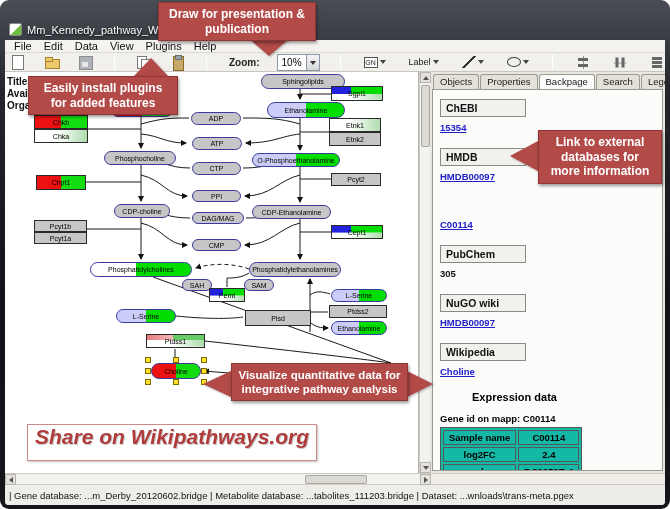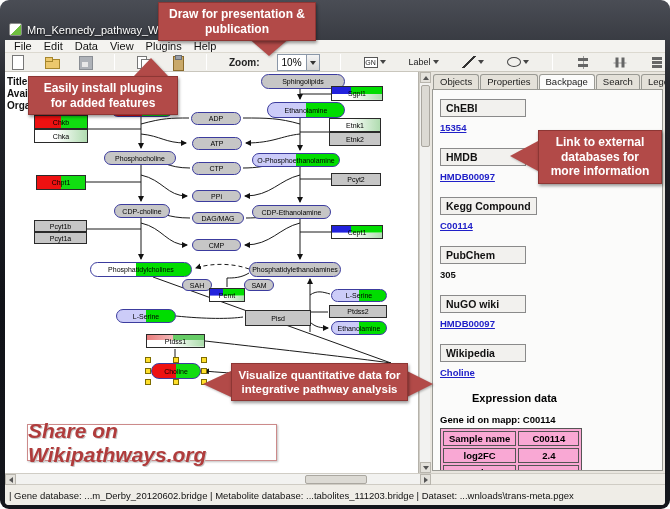--- a/index.html
+++ b/index.html
@@ -84,41 +84,41 @@
   .tabs { display:flex; gap:1px; padding:2px 0 0 3px; }
   .tab { background:#e4e1d9; border:1px solid #9a9a94; border-bottom:none; border-radius:3px 3px 0 0; padding:1px 6px 2px; font-size:9.5px; color:#222; }
   .tab.active { background:#fbfbfa; }
   .panel-body { flex:1; margin:0 2px 2px; border:1px solid #9a9a94; background:#fbfbfa; padding:8px 0 0 7px; overflow:hidden; }
   .dbsec { margin-bottom:12px; }
   .dbhead { display:inline-block; min-width:86px; border:1px solid #8a8a8a; background:#f2f1ee; padding:2px 5px; font-size:10.5px; font-weight:bold; color:#111; }
   .dblink { display:inline-block; margin-top:5px; font-size:9.5px; font-weight:bold; color:#2020c8; text-decoration:underline; cursor:pointer; }
   .dbplain { display:inline-block; margin-top:0; font-size:9.5px; font-weight:bold; color:#111; }
   .exp-head { font-size:11px; font-weight:bold; margin:2px 0 10px;padding-left:32px; }
   .geneid { font-size:9.5px; font-weight:bold; margin-bottom:3px; }
-  table.exp { border-collapse:separate; border-spacing:2px; border:1px solid #555; background:#f9a8d4; }
+  table.exp { border-collapse:separate; border-spacing:2px; border:1px solid #555; background:#14b8a6; }
   table.exp td { border:1px solid #555; padding:1px 5px; font-size:9.5px; font-weight:bold; text-align:center; }
   table.exp td:first-child { min-width:66px; }
   table.exp td:last-child { min-width:48px; }
 
   
   .hrow { height:11px; display:flex; }
   .hscroll { width:426px; background:#f2f2f0; border-top:1px solid #d0cdc5; display:flex; align-items:center; position:relative; }
   .hslider { position:absolute; left:300px; width:62px; height:9px; top:1px; background:#dcdad4; border:1px solid #aaa7a0; border-radius:2px; }
   .hrest { flex:1; background:#efede7; border-top:1px solid #d0cdc5; }
   .statusbar { height:32px; background:#efede7; border-top:1px solid #cfccc4; display:flex; align-items:center; padding-left:4px; font-size:9.5px; color:#111; white-space:nowrap; overflow:hidden; }
 
   
   .callout { position:absolute; z-index:60; background:#b24a48; border:1px solid #8d3634; color:#fff; font-weight:bold; font-size:12px; line-height:1.22; text-align:center; padding:4px 6px; box-shadow:1px 2px 3px rgba(0,0,0,.4); }
   .c-arrow { position:absolute; z-index:59; width:0; height:0; filter:drop-shadow(1px 1px 1px rgba(0,0,0,.3)); }
   .arr-down  { border-left:22px solid transparent; border-right:22px solid transparent; border-top:19px solid #b24a48; }
   .arr-up    { border-left:17px solid transparent; border-right:17px solid transparent; border-bottom:18px solid #b24a48; }
   .arr-left  { border-top:15px solid transparent; border-bottom:15px solid transparent; border-right:28px solid #b24a48; }
   .arr-left.sm { border-top-width:13px; border-bottom-width:13px; border-right-width:28px; }
   .arr-right { border-top:13px solid transparent; border-bottom:13px solid transparent; border-left:26px solid #b24a48; }
-  .sharebox { position:absolute; left:27px; top:424px; width:250px; height:37px; z-index:60; background:#fff; border:1px solid #cc8a8a; box-shadow:1px 1px 2px rgba(0,0,0,.25); display:flex; align-items:center; justify-content:center; font-size:21px; font-weight:bold; font-style:italic; color:#b03c3c; text-shadow:1px 1px 0 #c9c9c9; }
+  .sharebox { position:absolute; left:27px; top:424px; width:290px; height:37px; z-index:60; background:#fff; border:1px solid #cc8a8a; box-shadow:1px 1px 2px rgba(0,0,0,.25); display:flex; align-items:flex-start; justify-content:center; font-size:21px; font-weight:bold; font-style:italic; color:#b03c3c; text-shadow:1px 1px 0 #c9c9c9; }
 </style>
 </head>
 <body>
 
 <div id="stage">
   <div class="frame">
     <div class="titlebar">
       <div class="title-row">
         <span class="app-icon"></span>
         <span class="title-text">Mm_Kennedy_pathway_WP1771_45176.gpml</span>
@@ -302,21 +302,21 @@
           <div class="panel-body">
             <div class="dbsec">
               <div class="dbhead">ChEBI</div><br>
               <a class="dblink">15354</a>
             </div>
             <div class="dbsec">
               <div class="dbhead">HMDB</div><br>
               <a class="dblink">HMDB00097</a>
             </div>
             <div class="dbsec">
-              <div class="dbhead">Kegg Compound</div><br>
+              <br>
               <a class="dblink">C00114</a>
             </div>
             <div class="dbsec">
               <div class="dbhead">PubChem</div><br>
               <span class="dbplain">305</span>
             </div>
             <div class="dbsec">
               <div class="dbhead">NuGO wiki</div><br>
               <a class="dblink">HMDB00097</a>
             </div>

